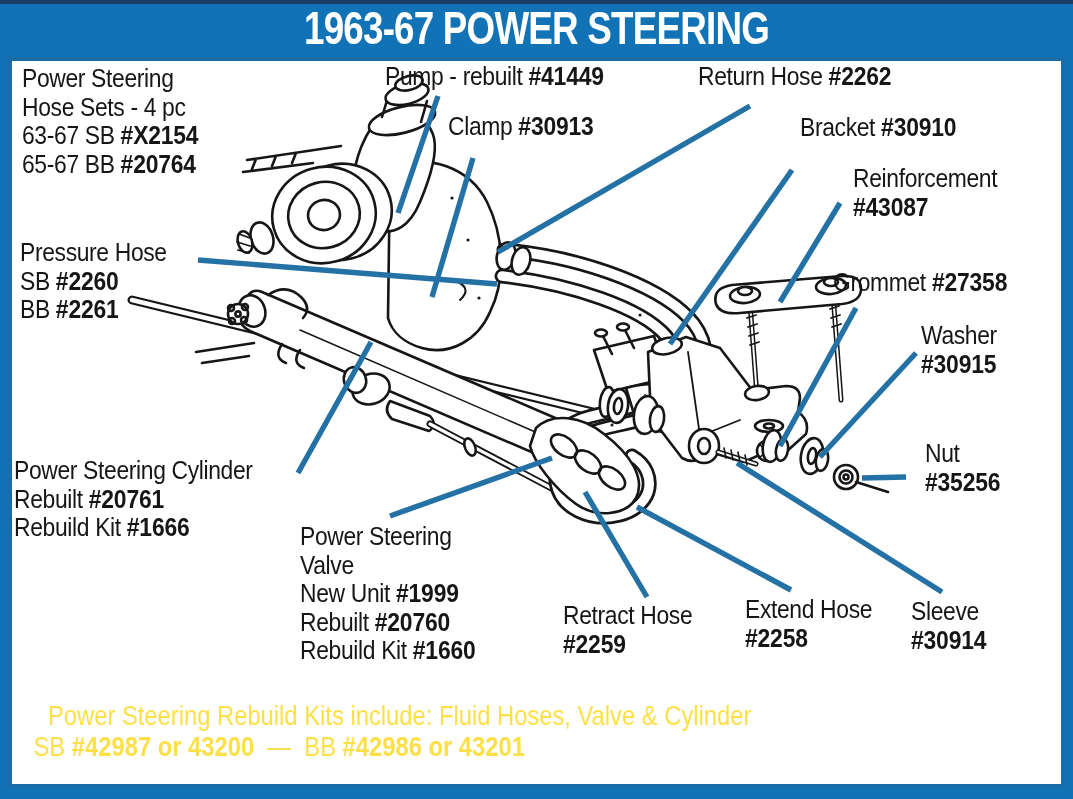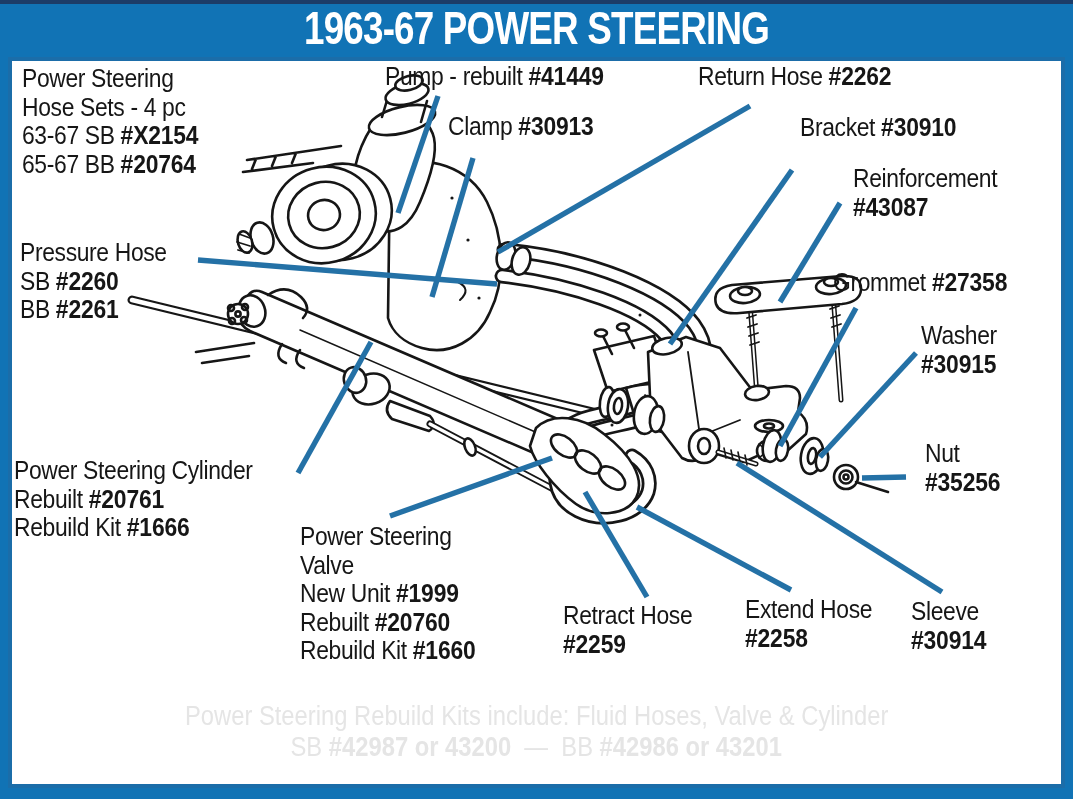--- a/index.html
+++ b/index.html
@@ -22,22 +22,22 @@
   }
   .layer{position:absolute;left:0;top:0;width:1073px;height:799px;}
   svg{position:absolute;left:0;top:0;}
   .lbl{
     position:absolute;white-space:nowrap;color:#161616;
     font-size:26px;line-height:1.1;letter-spacing:-0.4px;
     transform:scaleX(.88);transform-origin:0 0;
   }
   .lbl b{font-weight:700;letter-spacing:-0.2px;}
   .footer{
-    position:absolute;left:0;top:701px;width:100%;text-align:center;
-    color:#e5e5e5;font-size:27px;line-height:1.15;
+    position:absolute;left:0;top:701px;width:100%;
+    color:#fde047;font-size:27px;line-height:1.15;
   }
   .footer .fline{display:inline-block;transform:scaleX(.88);transform-origin:50% 0;white-space:nowrap;}
   .footer b{font-weight:700;}
 </style>
 </head>
 <body>
 
 <div class="top-strip"></div>
 <div class="panel"></div>
 <div class="title">1963-67 POWER STEERING</div>

